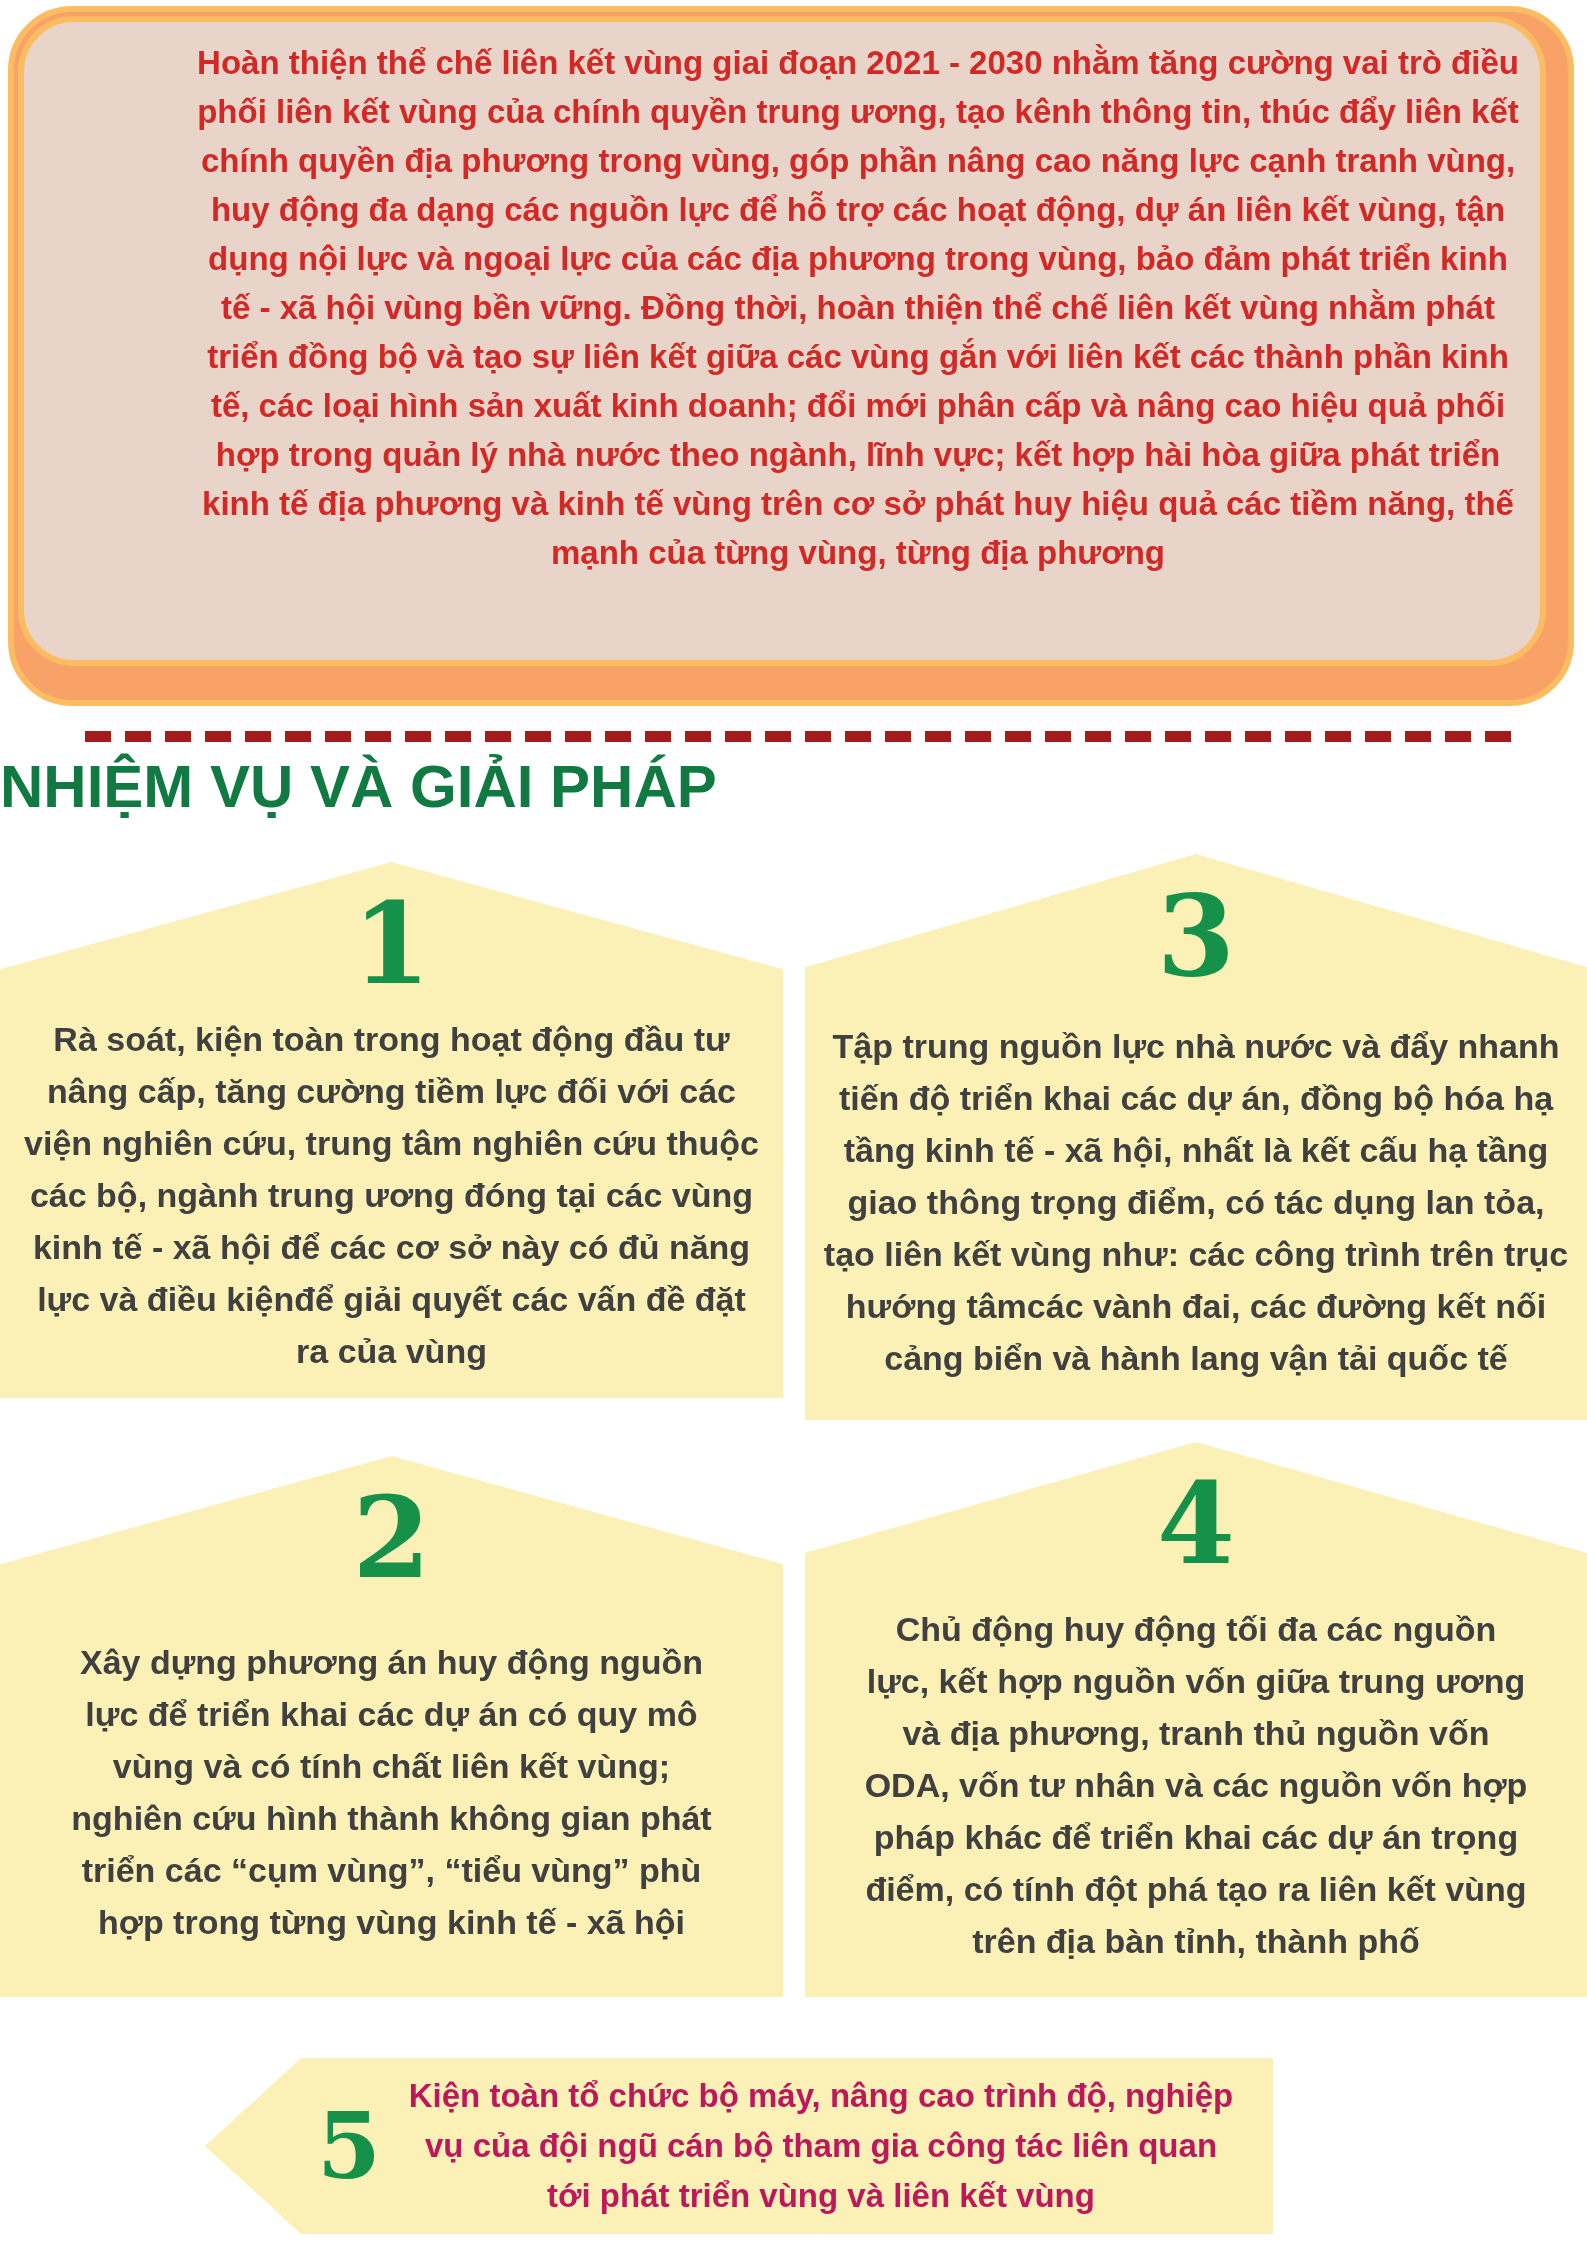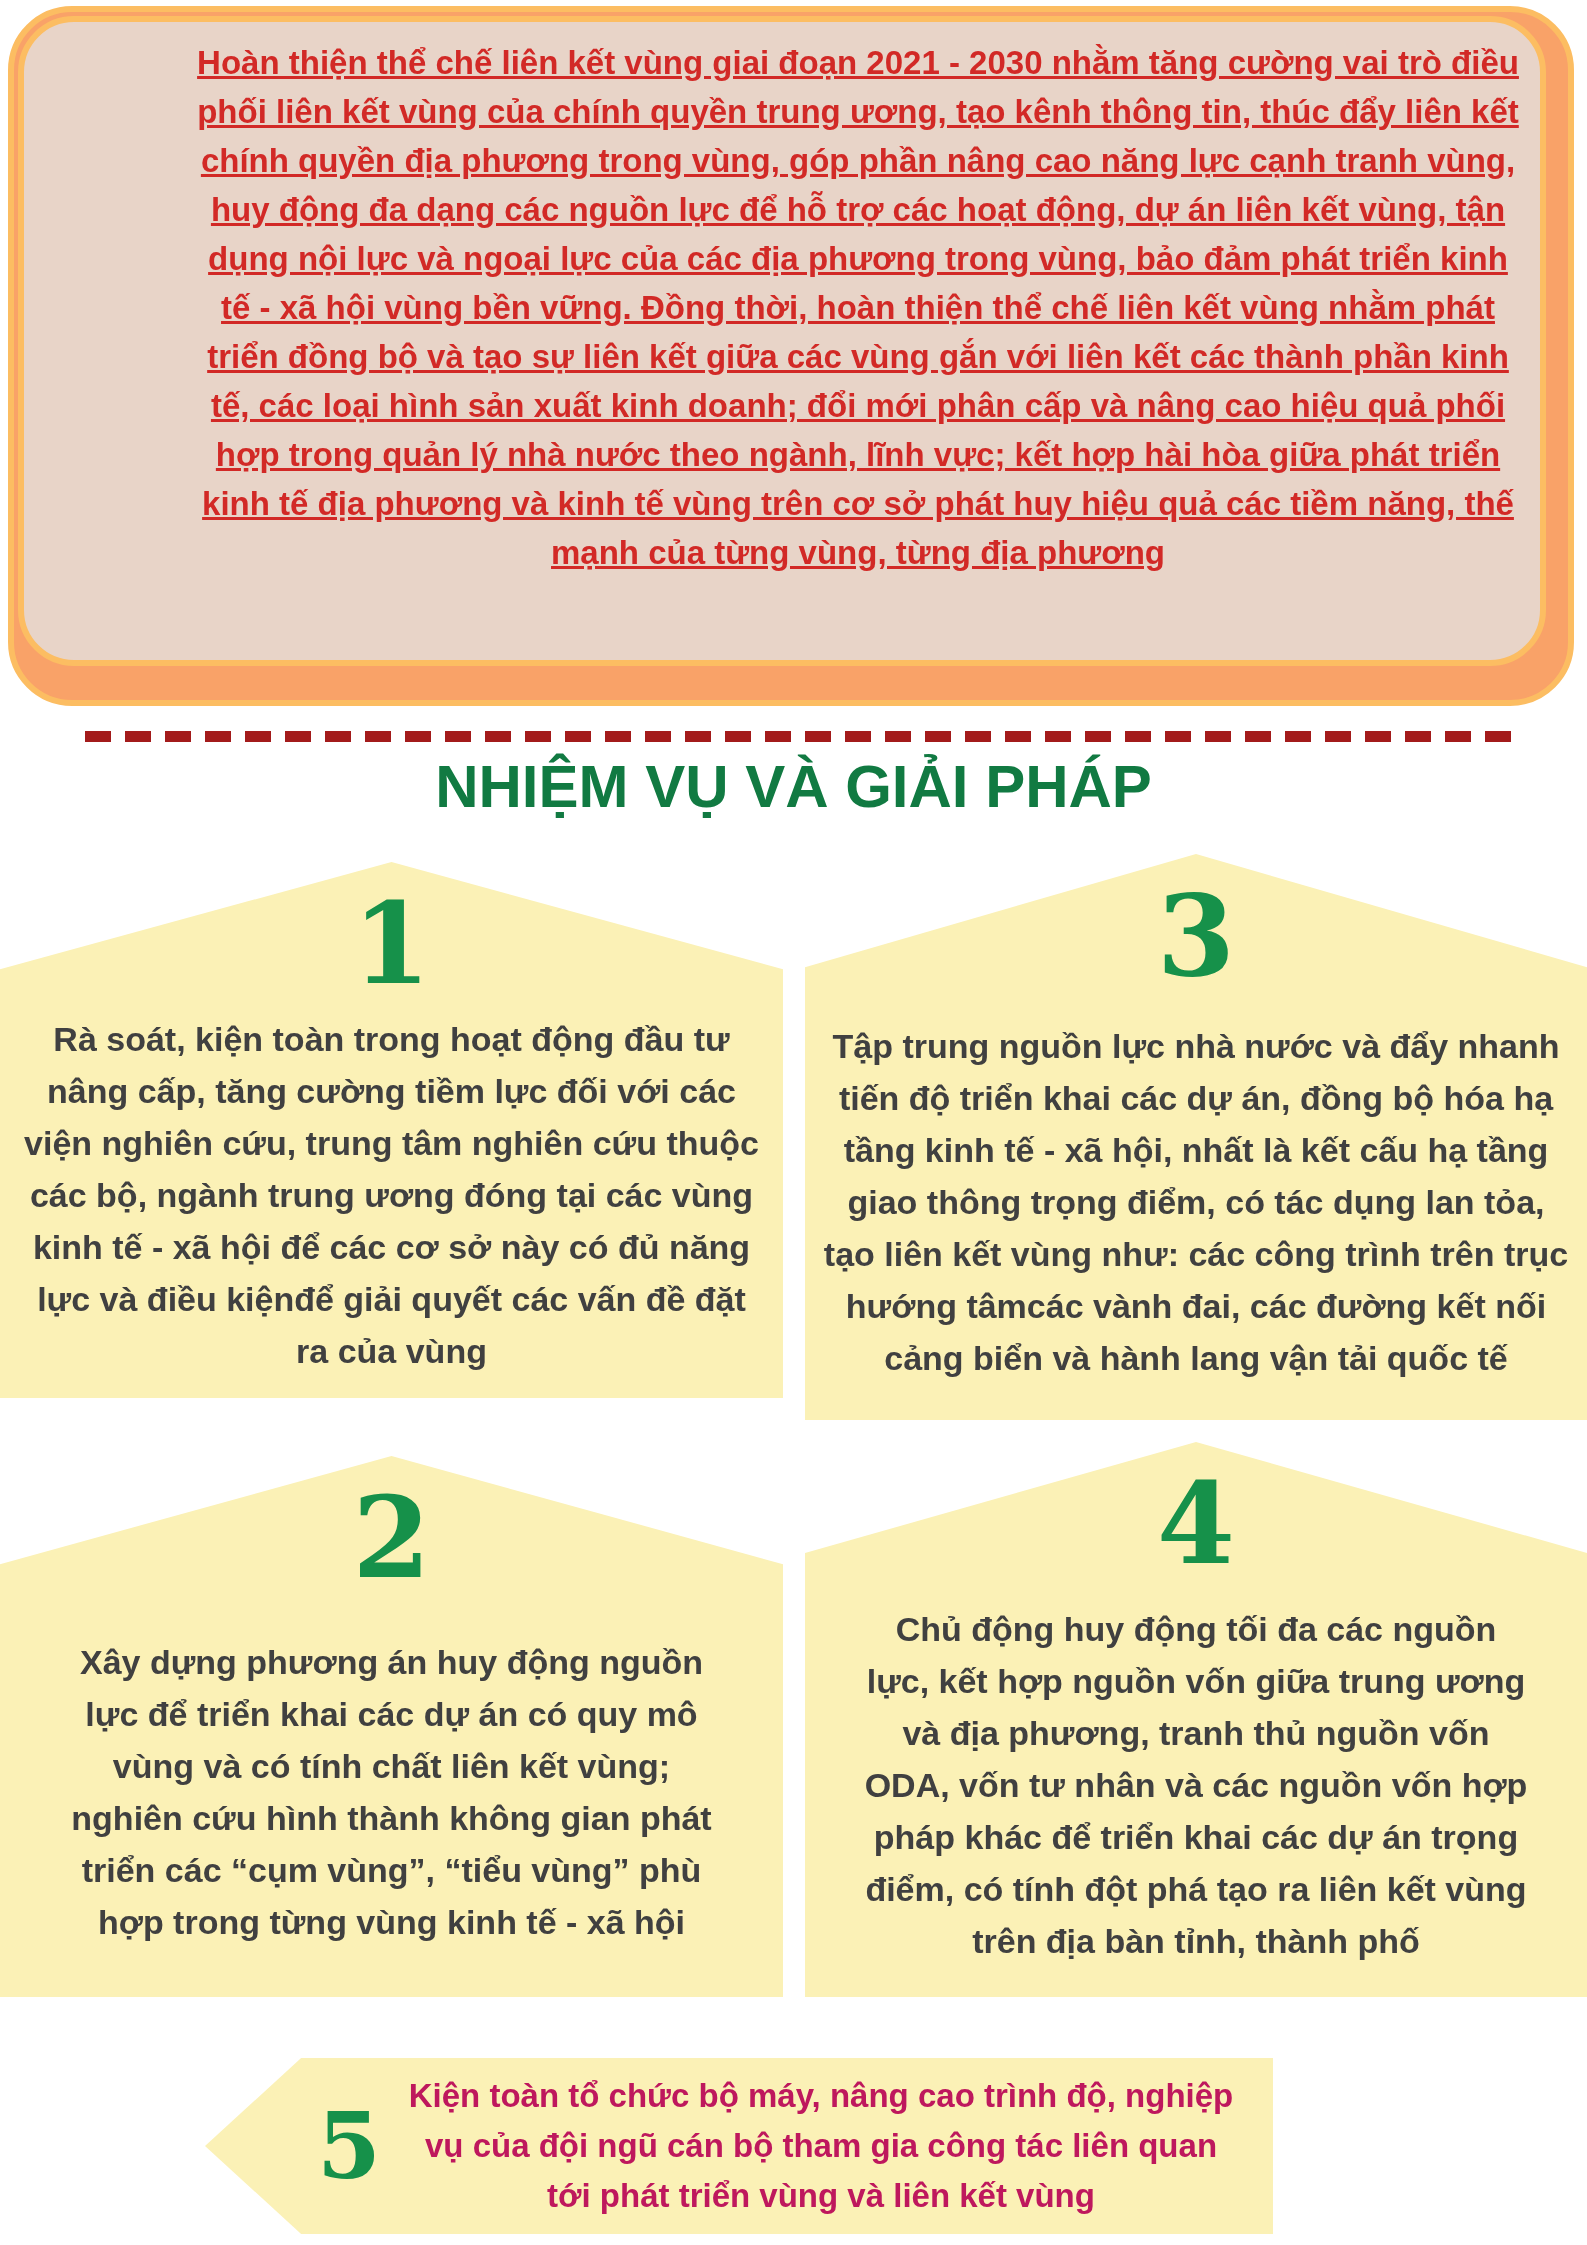--- a/index.html
+++ b/index.html
@@ -23,31 +23,30 @@
   }
   .mt-label{
     position:absolute;left:30px;top:152px;width:165px;
     text-align:center;font-weight:bold;font-size:55px;line-height:63px;
     color:#a31f24;letter-spacing:1px;
   }
   .mt-text{
     position:absolute;left:196px;top:38px;width:1324px;
     text-align:center;font-weight:bold;font-size:33px;line-height:49px;
     color:#d22926;
-    text-decoration:underline;
   }
   
   .dashes{
     position:absolute;left:85px;top:731px;width:1428px;height:11px;
     background:repeating-linear-gradient(90deg,#a31b1b 0 26px,transparent 26px 40px);
   }
   
   .section-title{
     position:absolute;left:0;right:0;top:752px;margin:0;
-    text-align:center;font-weight:bold;font-size:60px;
+    text-align:left;font-weight:bold;font-size:60px;
     color:#117a42;letter-spacing:0px;
   }
   
   .task{
     position:absolute;background:#fbf1b6;
     display:flex;flex-direction:column;align-items:center;
     box-sizing:border-box;
     clip-path:polygon(50% 0,100% 20%,100% 100%,0 100%,0 20%);
   }
   .t1{left:0;top:862px;width:783px;height:536px;}

